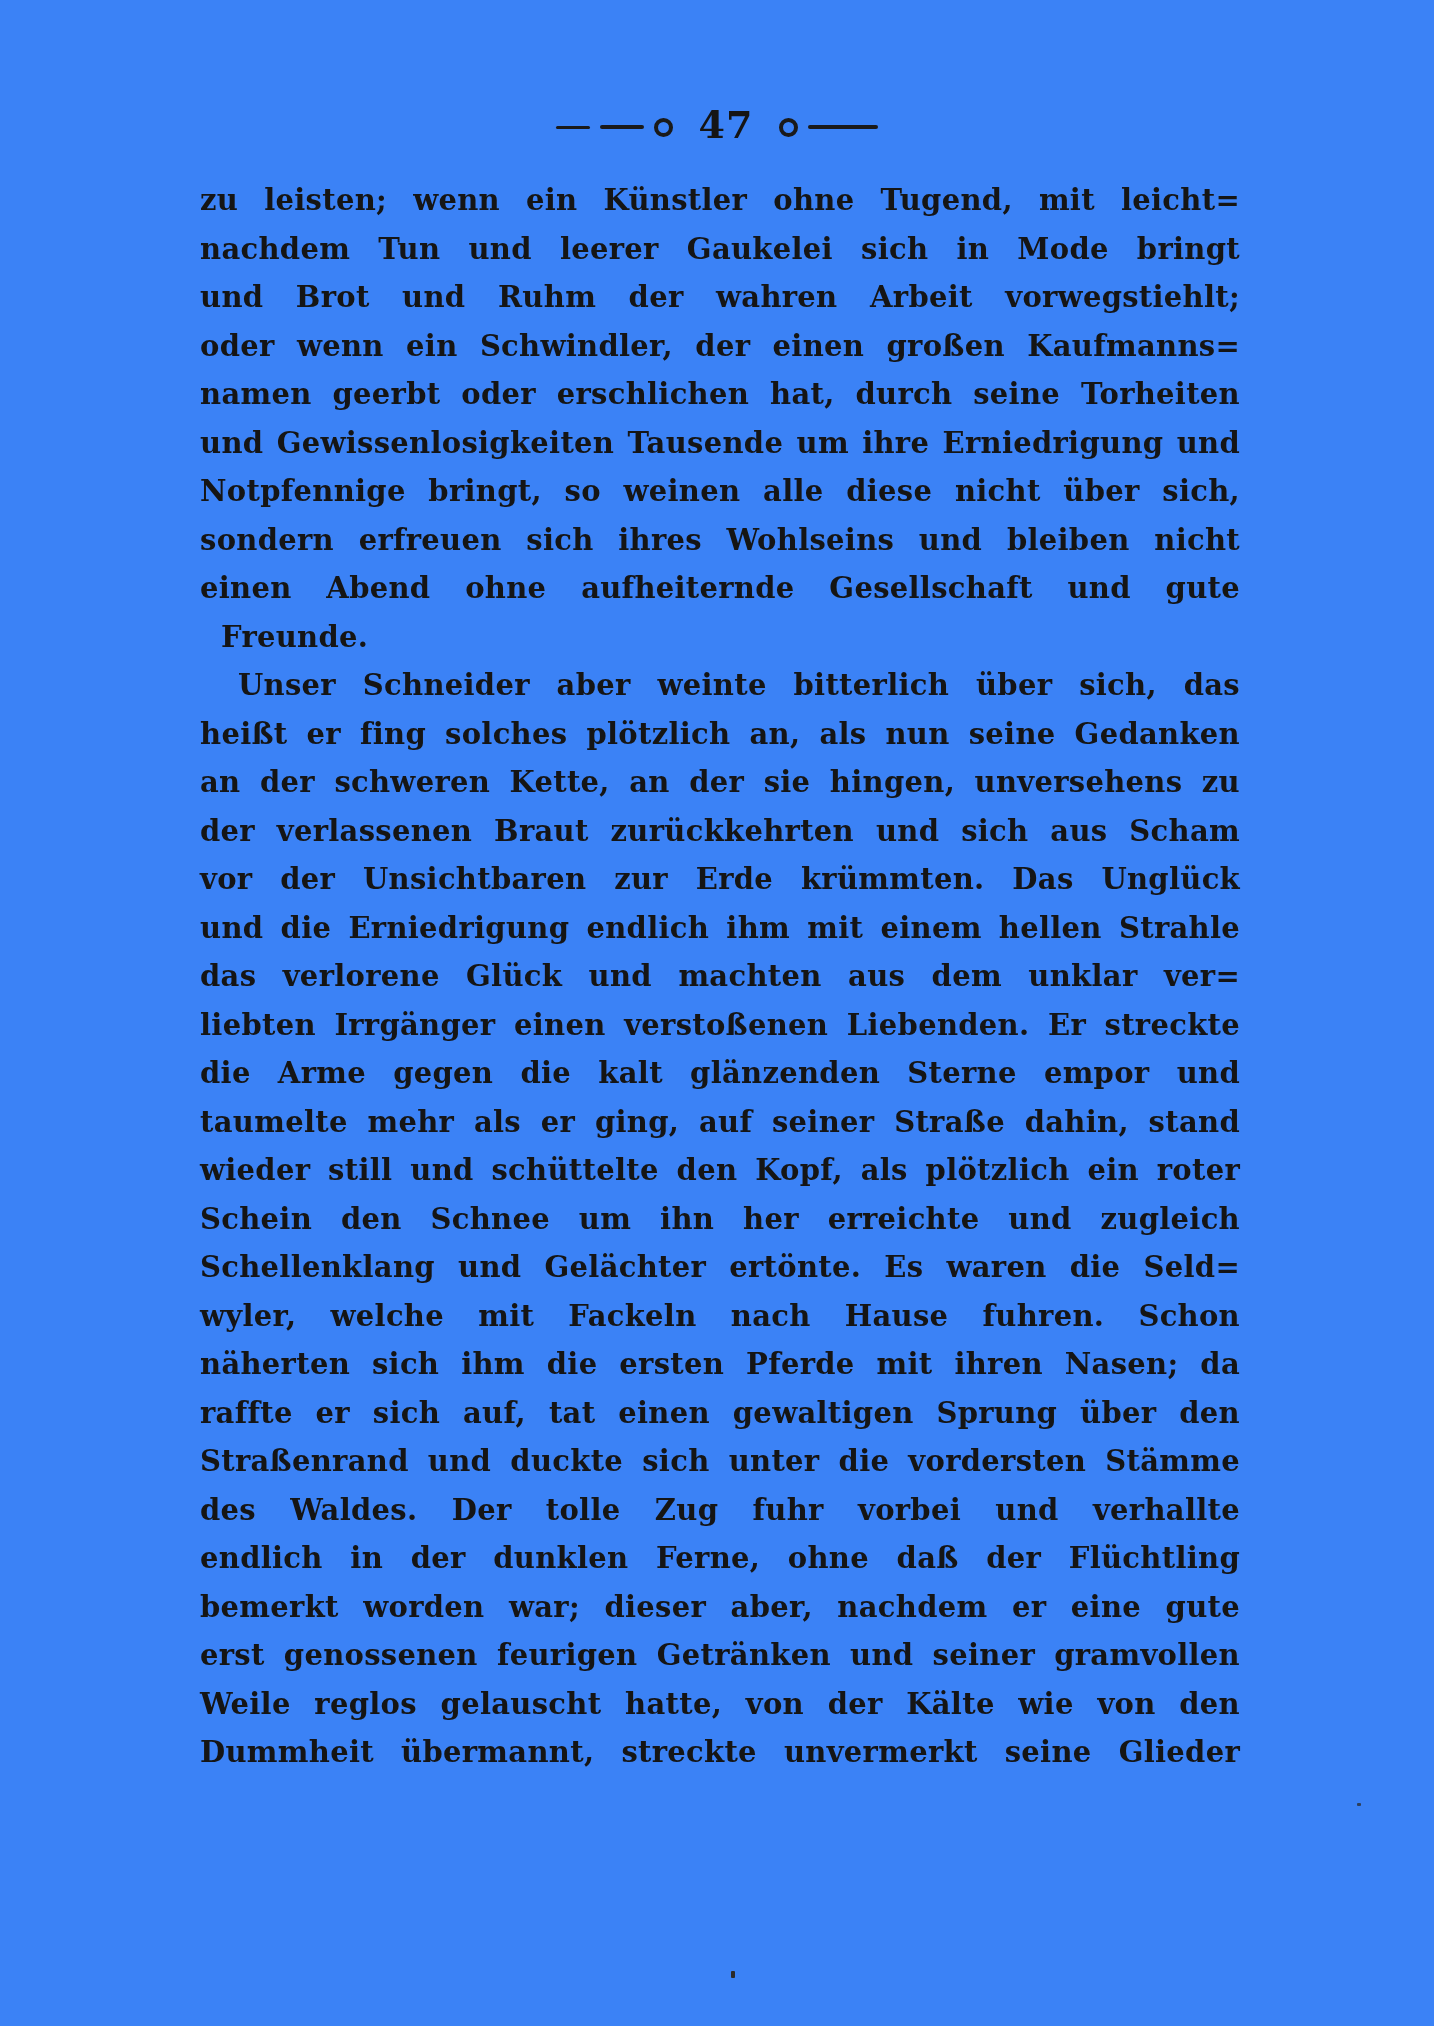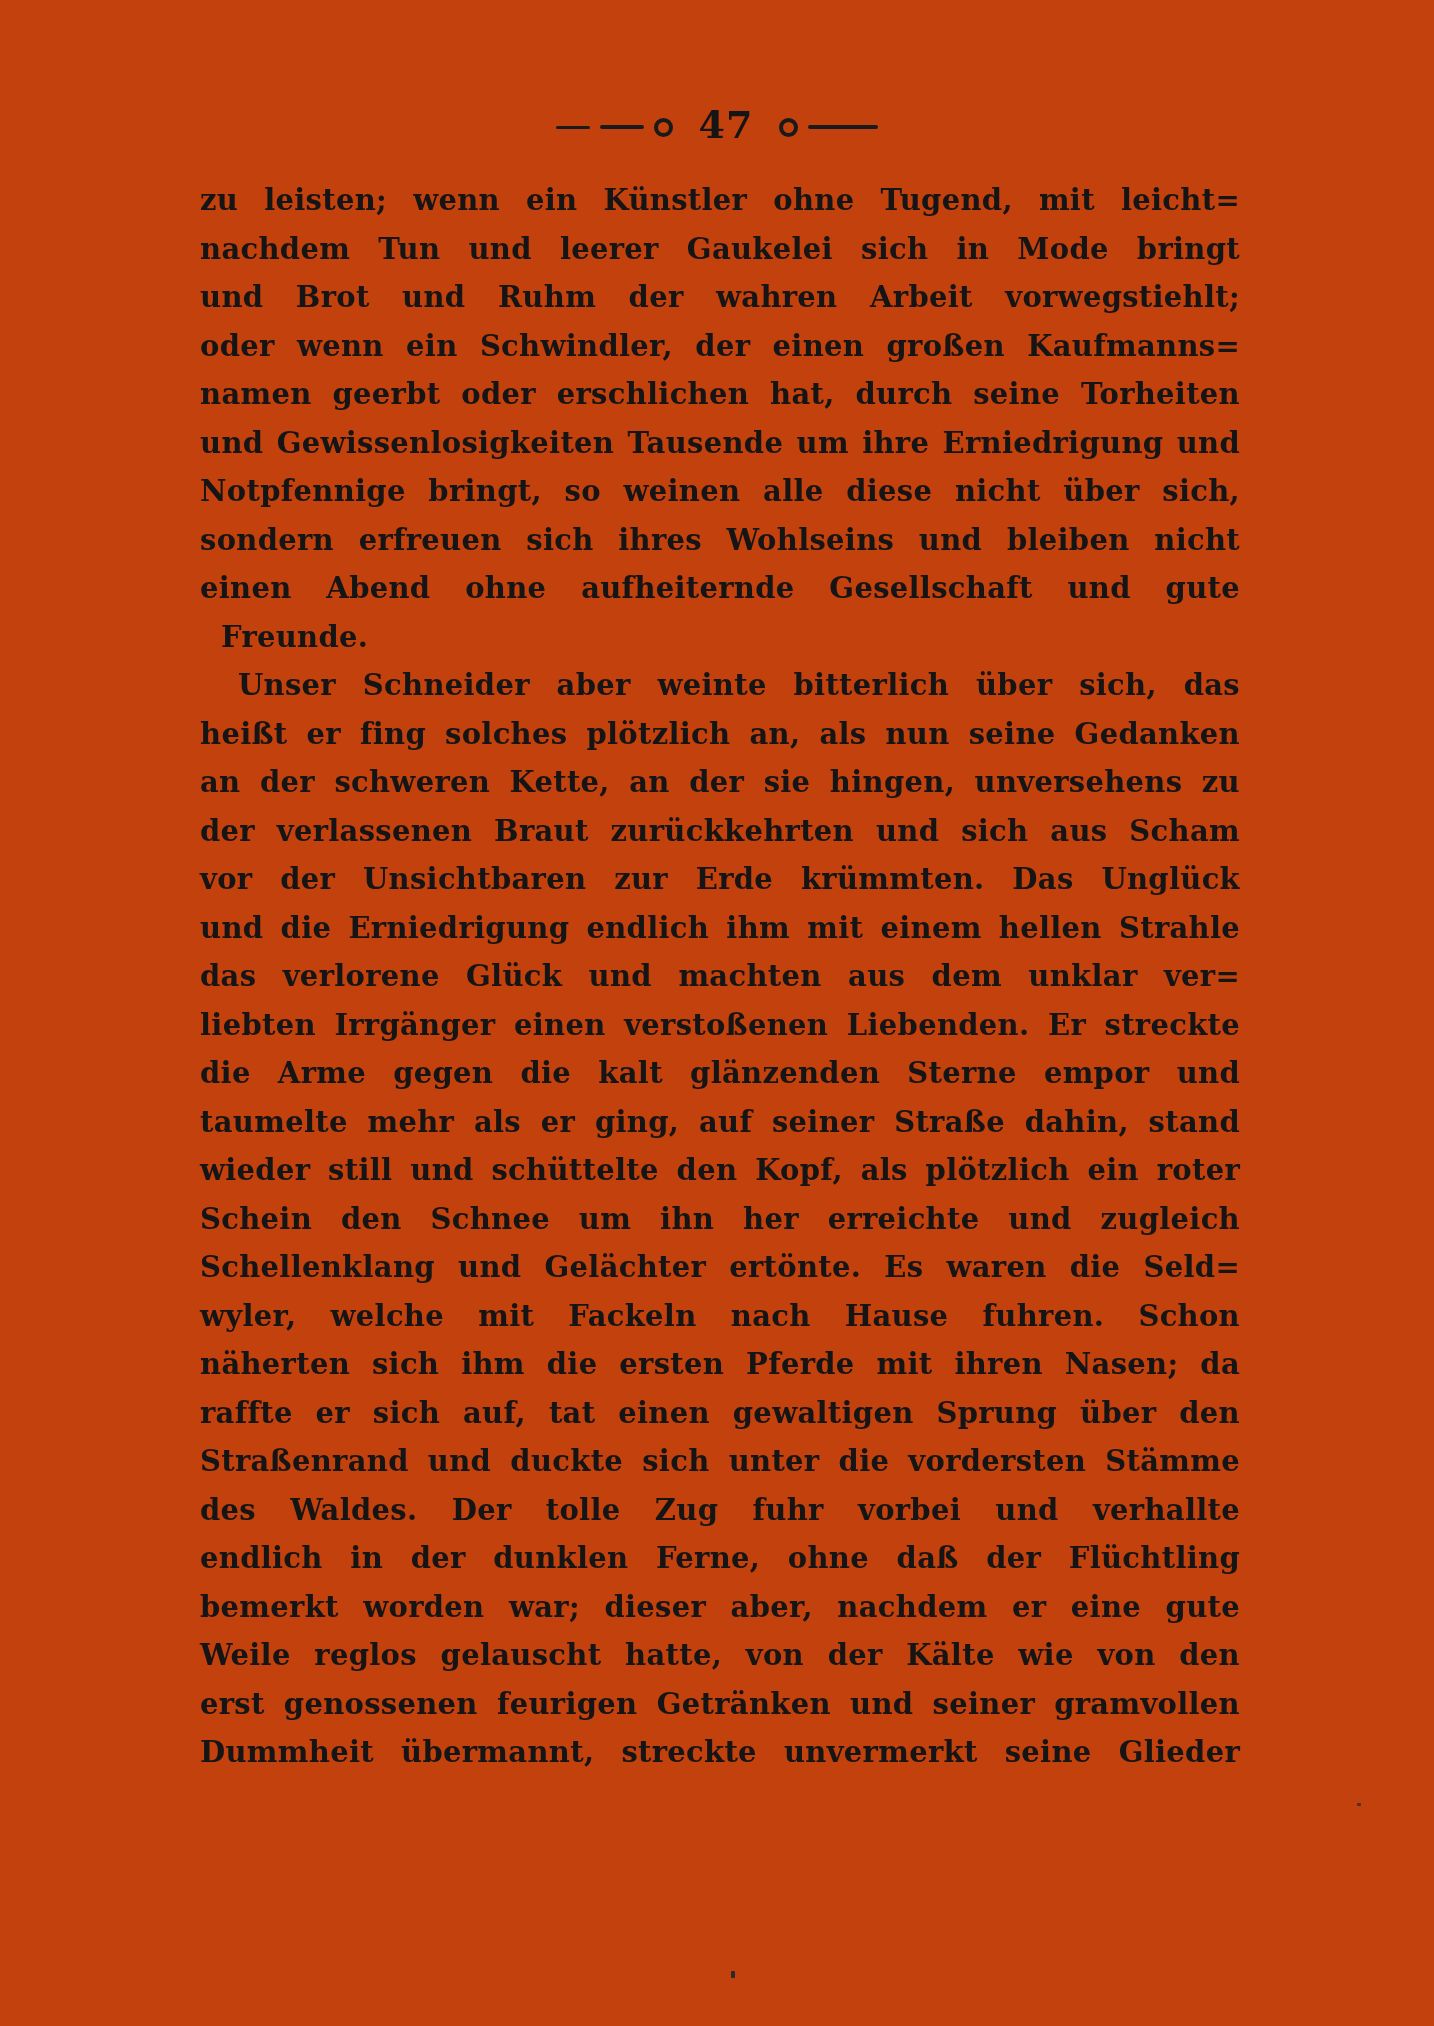--- a/index.html
+++ b/index.html
@@ -7,21 +7,21 @@
     padding: 0;
     width: 1434px;
     height: 2026px;
     overflow: hidden;
     background: #fefefe;
   }
   .scan-page {
     position: relative;
     width: 1434px;
     height: 2026px;
-    background: #c2410c;
+    background: #3b82f6;
     color: #151515;
     font-family: "DejaVu Serif", serif;
   }
   
   .running-head {
     position: absolute;
     top: 104px;
     left: 0;
     width: 100%;
     display: flex;
@@ -122,22 +122,22 @@
         <div class="line">wieder still und schüttelte den Kopf, als plötzlich ein roter</div>
         <div class="line">Schein den Schnee um ihn her erreichte und zugleich</div>
         <div class="line">Schellenklang und Gelächter ertönte.  Es waren die Seld=</div>
         <div class="line">wyler, welche mit Fackeln nach Hause fuhren.  Schon</div>
         <div class="line">näherten sich ihm die ersten Pferde mit ihren Nasen; da</div>
         <div class="line">raffte er sich auf, tat einen gewaltigen Sprung über den</div>
         <div class="line">Straßenrand und duckte sich unter die vordersten Stämme</div>
         <div class="line">des Waldes.  Der tolle Zug fuhr vorbei und verhallte</div>
         <div class="line">endlich in der dunklen Ferne, ohne daß der Flüchtling</div>
         <div class="line">bemerkt worden war; dieser aber, nachdem er eine gute</div>
+        <div class="line">erst genossenen feurigen Getränken und seiner gramvollen</div>
         <div class="line">Weile reglos gelauscht hatte, von der Kälte wie von den</div>
-        <div class="line">erst genossenen feurigen Getränken und seiner gramvollen</div>
         <div class="line">Dummheit übermannt, streckte unvermerkt seine Glieder</div>
       </div>
     </div>
 
   <span class="speck s1"></span>
   <span class="speck s2"></span>
 
 </div>
 
 </body></html>

